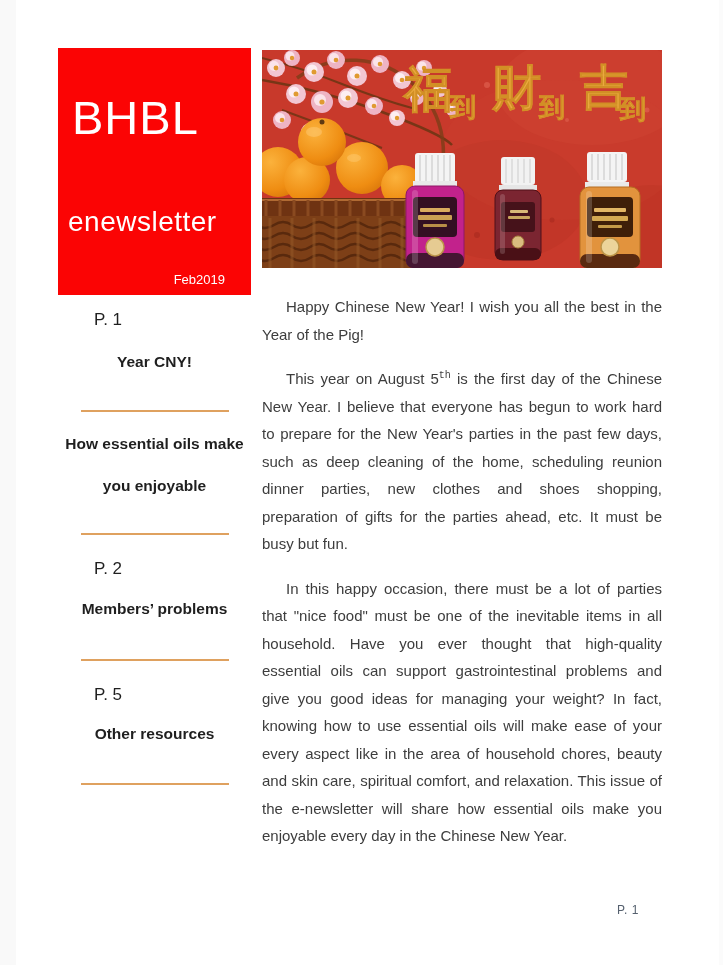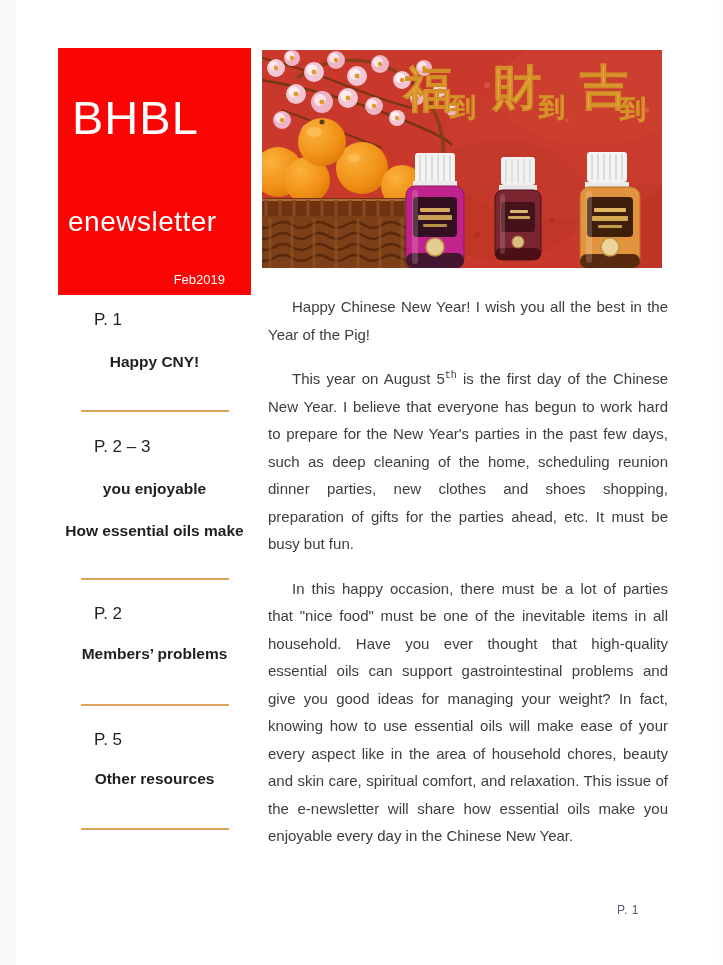--- a/index.html
+++ b/index.html
@@ -34,21 +34,21 @@
   .toc { position:absolute; left:58px; top:300px; width:193px; color:#1f1f1f; }
   .toc-pages { margin-left:36px; font-size:17px; font-weight:400; line-height:20px; }
   .toc-title { text-align:center; font-size:15.5px; font-weight:600; line-height:42px; }
   .toc-divider { width:148px; margin:0 auto; border-top:2px solid #dfa15f; height:0; }
 
   
   .hero-wrap { position:absolute; left:262px; top:50px; width:400px; height:218px; }
 
   
   .article {
-    position:absolute; left:268px; top:293px; width:400px;
+    position:absolute; left:262px; top:293px; width:400px;
     color:#3d3d3d; font-size:15px; line-height:27.5px;
     text-align:justify;
   }
   .article p { text-indent:24px; margin-bottom:17px; }
   .article sup { font-size:10px; line-height:0; vertical-align:super;font-family:Liberation Mono, monospace; }
 
   .page-number {
     position:absolute; left:617px; top:903px;
     font-size:12px; color:#55606e; letter-spacing:0.5px;
   }
@@ -61,27 +61,26 @@
   <div class="edge-right"></div>
 
   <div class="masthead">
     <div class="masthead-title">BHBL</div>
     <div class="masthead-subtitle">enewsletter</div>
     <div class="masthead-issue">Feb2019</div>
   </div>
 
   <div class="toc">
     <div class="toc-pages" style="margin-top:10px">P. 1</div>
-    <div class="toc-title" style="margin-top:11px">Happy CNY!</div>
+    <div class="toc-title" style="margin-top:11px">Year CNY!</div>
     <div class="toc-divider" style="margin-top:27px"></div>
 
-    <div class="toc-pages" style="margin-top:25px">P. 2 – 3</div>
     <div class="toc-title" style="margin-top:11px">
+      <div>How essential oils make</div>
       <div>you enjoyable</div>
-      <div>How essential oils make</div>
     </div>
     <div class="toc-divider" style="margin-top:26px"></div>
 
     <div class="toc-pages" style="margin-top:24px">P. 2</div>
     <div class="toc-title" style="margin-top:9px">Members’ problems</div>
     <div class="toc-divider" style="margin-top:29px"></div>
 
     <div class="toc-pages" style="margin-top:24px">P. 5</div>
     <div class="toc-title" style="margin-top:8px">Other resources</div>
     <div class="toc-divider" style="margin-top:28px"></div>

